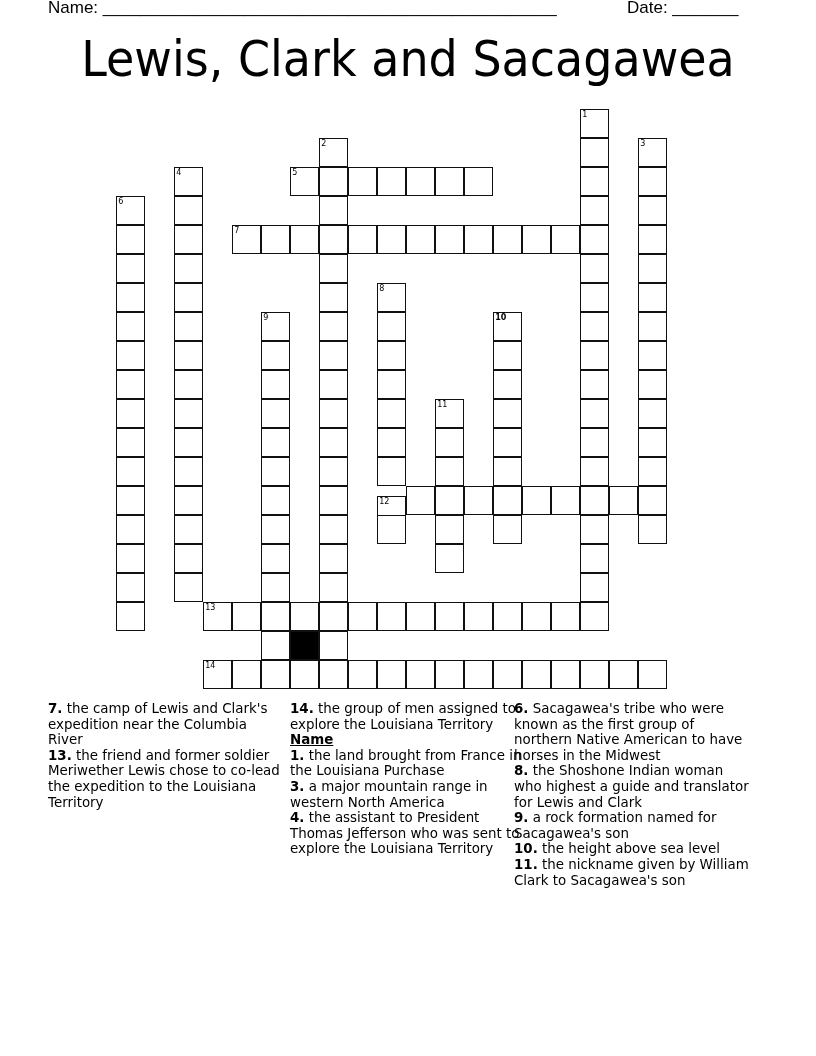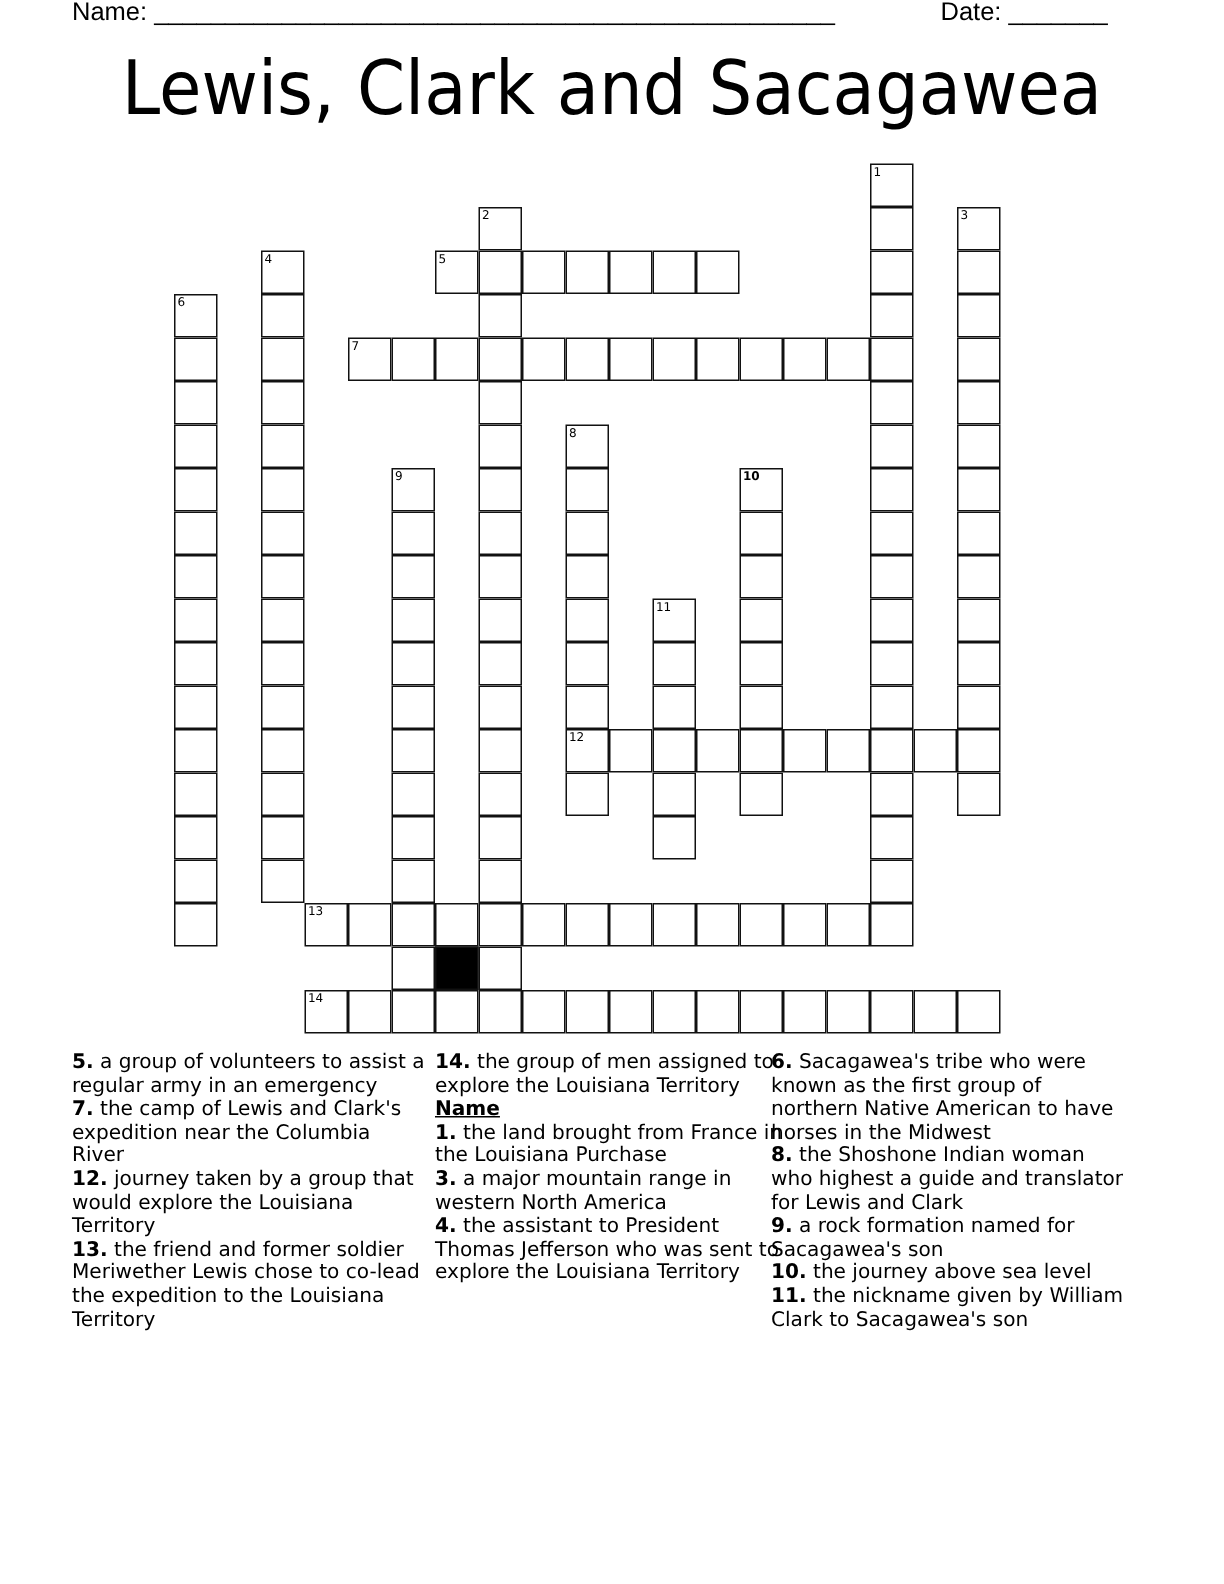--- a/index.html
+++ b/index.html
@@ -143,21 +143,21 @@
     <div class="cell" style="left: 552px; top: 226px;"></div>
     <div class="cell" style="left: 378px; top: 284px;">
       <span class="num">8</span>
     </div>
     <div class="cell" style="left: 378px; top: 313px;"></div>
     <div class="cell" style="left: 378px; top: 342px;"></div>
     <div class="cell" style="left: 378px; top: 371px;"></div>
     <div class="cell" style="left: 378px; top: 400px;"></div>
     <div class="cell" style="left: 378px; top: 429px;"></div>
     <div class="cell" style="left: 378px; top: 458px;"></div>
-    <div class="cell" style="left: 378px; top: 487px; text-align: right;">
+    <div class="cell" style="left: 378px; top: 497px; text-align: right;">
       <span class="num">12</span>
     </div>
     <div class="cell" style="left: 378px; top: 516px;"></div>
     <div class="cell" style="left: 262px; top: 313px;">
       <span class="num">9</span>
     </div>
     <div class="cell" style="left: 262px; top: 342px;"></div>
     <div class="cell" style="left: 262px; top: 371px;"></div>
     <div class="cell" style="left: 262px; top: 400px;"></div>
     <div class="cell" style="left: 262px; top: 429px;"></div>
@@ -218,33 +218,31 @@
     <div class="cell" style="left: 494px; top: 661px;"></div>
     <div class="cell" style="left: 523px; top: 661px;"></div>
     <div class="cell" style="left: 552px; top: 661px;"></div>
     <div class="cell" style="left: 581px; top: 661px;"></div>
     <div class="cell" style="left: 610px; top: 661px;"></div>
     <div class="cell" style="left: 639px; top: 661px;"></div>
     <div class="cell black" style="left: 291px; top: 632px;"></div>
   </div>
 
 <div class="clues col1">
-  <span class="clue"><b>5.</b> <span>a group of volunteers to assist a regular army in an emergency</span></span>
   <span class="clue"><b>7.</b> <span>the camp of Lewis and Clark's expedition near the Columbia River</span></span>
-  <span class="clue"><b>12.</b> <span>journey taken by a group that would explore the Louisiana Territory</span></span>
   <span class="clue"><b>13.</b> <span>the friend and former soldier Meriwether Lewis chose to co-lead the expedition to the Louisiana Territory</span></span>
 </div>
 
 <div class="clues col2">
   <span class="clue"><b>14.</b> <span>the group of men assigned to explore the Louisiana Territory</span></span>
   <span class="head">Name</span>
   <span class="clue"><b>1.</b> <span>the land brought from France in the Louisiana Purchase</span></span>
   <span class="clue"><b>3.</b> <span>a major mountain range in western North America</span></span>
   <span class="clue"><b>4.</b> <span>the assistant to President Thomas Jefferson who was sent to explore the Louisiana Territory</span></span>
 </div>
 
 <div class="clues col3">
   <span class="clue"><b>6.</b> <span>Sacagawea's tribe who were known as the first group of northern Native American to have horses in the Midwest</span></span>
   <span class="clue"><b>8.</b> <span>the Shoshone Indian woman who highest a guide and translator for Lewis and Clark</span></span>
   <span class="clue"><b>9.</b> <span>a rock formation named for Sacagawea's son</span></span>
-  <span class="clue"><b>10.</b> <span>the journey above sea level</span></span>
+  <span class="clue"><b>10.</b> <span>the height above sea level</span></span>
   <span class="clue"><b>11.</b> <span>the nickname given by William Clark to Sacagawea's son</span></span>
 </div>
 
 </body></html>

